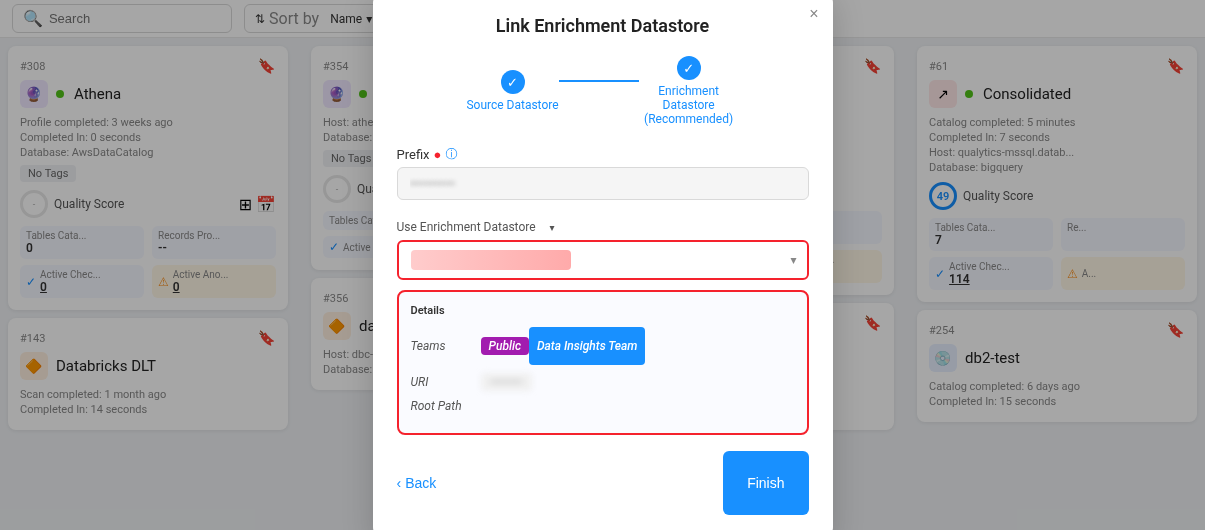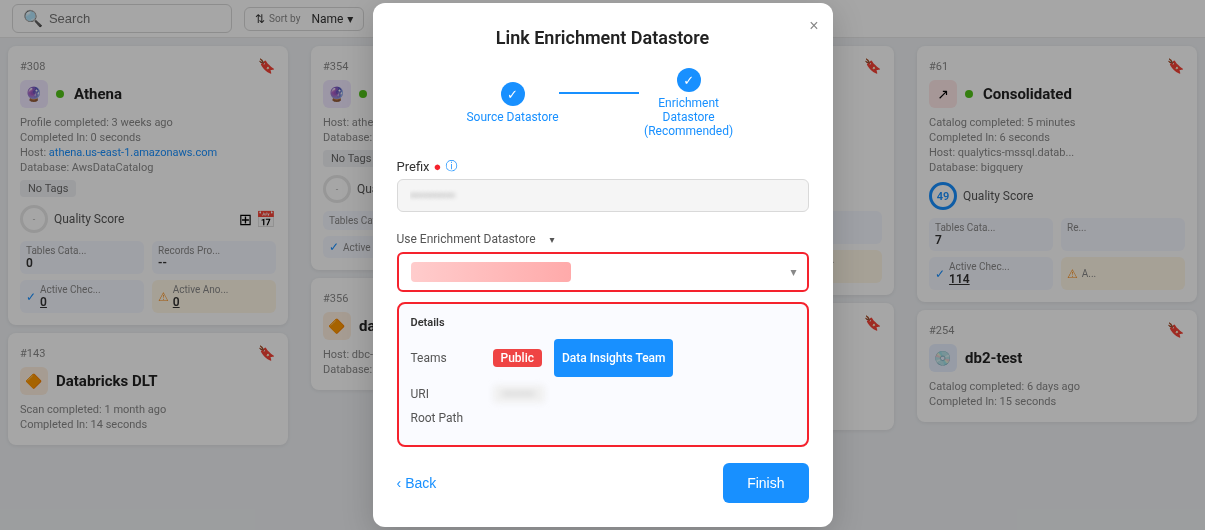--- a/index.html
+++ b/index.html
@@ -17,21 +17,21 @@
     .card-col { width: 25%; min-width: 250px; padding: 8px; display: flex; flex-direction: column; gap: 8px; }
 
     .datastore-card { background: #fff; border-radius: 8px; padding: 12px; box-shadow: 0 1px 4px rgba(0,0,0,0.08); }
     .card-header { display: flex; align-items: center; justify-content: space-between; margin-bottom: 6px; }
     .card-id { font-size: 11px; color: #888; }
     .card-bookmark { font-size: 14px; color: #aaa; cursor: pointer; }
     .card-title-row { display: flex; align-items: center; gap: 8px; margin-bottom: 8px; }
     .card-icon { width: 28px; height: 28px; border-radius: 6px; display: flex; align-items: center; justify-content: center; font-size: 14px; }
     .card-icon.athena { background: #f0e8ff; }
     .card-icon.databricks { background: #fff0e0; }
-    .card-name { font-size: 15px; font-weight: 700; color: #222; }
+    .card-name { font-size: 15px; font-weight: 400; color: #222; }
     .card-status { width: 8px; height: 8px; border-radius: 50%; background: #52c41a; display: inline-block; margin-right: 2px; }
     .card-meta { font-size: 11px; color: #888; margin-bottom: 2px; }
     .card-meta a { color: #1890ff; text-decoration: none; }
     .card-tag { display: inline-block; background: #f0f2f5; border-radius: 4px; padding: 2px 8px; font-size: 11px; color: #666; margin-top: 4px; }
     .card-tag.gdpr { background: #1890ff; color: #fff; }
     .quality-row { display: flex; align-items: center; gap: 6px; margin: 8px 0; }
     .quality-circle { width: 28px; height: 28px; border-radius: 50%; border: 3px solid #e8e8e8; display: flex; align-items: center; justify-content: center; font-size: 9px; color: #aaa; }
     .quality-circle.scored { border-color: #1890ff; color: #1890ff; font-size: 11px; font-weight: 600; }
     .quality-label { font-size: 12px; color: #555; }
     .quality-icons { margin-left: auto; display: flex; gap: 4px; }
@@ -72,43 +72,43 @@
     .use-enrichment-chevron { font-size: 10px; }
 
     .select-wrapper { position: relative; margin-bottom: 10px; }
     .select-box { width: 100%; border: 2px solid #f5222d; border-radius: 6px; padding: 8px 12px; font-size: 13px; background: #fff; appearance: none; cursor: pointer; display: flex; align-items: center; justify-content: space-between; }
     .select-inner { background: linear-gradient(90deg, #ffcccc 0%, #ffaaaa 100%); height: 20px; border-radius: 4px; width: 160px; }
     .select-chevron { font-size: 12px; color: #888; position: absolute; right: 12px; top: 50%; transform: translateY(-50%); }
 
     
     .details-box { border: 2px solid #f5222d; border-radius: 8px; padding: 12px; background: #fafbff; margin-bottom: 16px; }
     .details-title { font-size: 11px; font-weight: 600; color: #333; margin-bottom: 10px; }
-    .detail-row { display: flex; align-items: center; gap: 12px; margin-bottom: 8px; }
+    .detail-row { display: flex; align-items: center; gap: 0; margin-bottom: 8px; font-style: italic; }
     .detail-label { font-size: 12px; color: #555; width: 70px; }
-    .tag-public { background: #ef4444; color: #fff; border-radius: 4px; padding: 2px 8px; font-size: 12px; font-weight: 500; text-align: center; }
+    .tag-public { background: #a21caf; color: #fff; border-radius: 4px; padding: 2px 8px; font-size: 12px; font-weight: 500; text-align: center; }
     .tag-team { background: #1890ff; color: #fff; border-radius: 4px; padding: 12px 8px; font-size: 12px; font-weight: 500; }
     .detail-uri { font-size: 12px; color: #aaa; background: #f0f0f0; border-radius: 4px; padding: 2px 10px; }
     .detail-empty { font-size: 12px; color: #ccc; }
 
     
     .modal-footer { display: flex; justify-content: space-between; align-items: center; }
     .btn-back { background: none; border: none; color: #1890ff; font-size: 14px; cursor: pointer; display: flex; align-items: center; gap: 4px; }
-    .btn-finish { background: #1890ff; color: #fff; border: none; border-radius: 6px; padding: 12px 24px; font-size: 14px; font-weight: 500; cursor: pointer; }
+    .btn-finish { background: #1890ff; color: #fff; border: none; border-radius: 6px; padding: 24px 24px; font-size: 14px; font-weight: 500; cursor: pointer; }
   </style>
 </head>
 <body>
 
 <div class="top-bar">
   <div class="search-box">
     <span>🔍</span>
     <input type="text" placeholder="Search" style="">
   </div>
   <div class="sort-btn">
     <span>⇅</span>
-    <span style="font-size:10px;color:#888;">Sort by</span>&nbsp;
+    <span style="font-size:16px;color:#888;">Sort by</span>&nbsp;
     <span>Name</span>
     <span>▾</span>
   </div>
   <div class="filter-btn">
     <span style="color:#1890ff;">▽</span>
     <span>▾</span>
   </div>
 </div>
 
 <div class="cards-area">
@@ -119,21 +119,20 @@
         <span class="card-id">#308</span>
         <span class="card-bookmark">🔖</span>
       </div>
       <div class="card-title-row">
         <div class="card-icon athena">🔮</div>
         <span class="card-status"></span>
         <span class="card-name">Athena</span>
       </div>
       <div class="card-meta">Profile completed: 3 weeks ago</div>
       <div class="card-meta">Completed In: 0 seconds</div>
-      <div class="card-meta">Host: <a>athena.us-east-1.amazonaws.com</a></div>
       <div class="card-meta">Database: AwsDataCatalog</div>
       <span class="card-tag">No Tags</span>
       <div class="quality-row">
         <div class="quality-circle">-</div>
         <span class="quality-label">Quality Score</span>
         <div class="quality-icons">
           <span>⊞</span>
           <span>📅</span>
         </div>
       </div>
@@ -301,21 +300,21 @@
       <div class="card-header">
         <span class="card-id">#61</span>
         <span class="card-bookmark">🔖</span>
       </div>
       <div class="card-title-row">
         <div class="card-icon" style="background:#ffe8e8;">↗</div>
         <span class="card-status"></span>
         <span class="card-name">Consolidated</span>
       </div>
       <div class="card-meta">Catalog completed: 5 minutes</div>
-      <div class="card-meta">Completed In: 6 seconds</div>
+      <div class="card-meta">Completed In: 7 seconds</div>
       <div class="card-meta">Host: qualytics-mssql.datab...</div>
       <div class="card-meta">Database: bigquery</div>
       <div class="quality-row">
         <div class="quality-circle scored">49</div>
         <span class="quality-label">Quality Score</span>
       </div>
       <div class="stats-row">
         <div class="stat-box">
           <div class="stat-label">Tables Cata...</div>
           <div class="stat-value">7</div>

